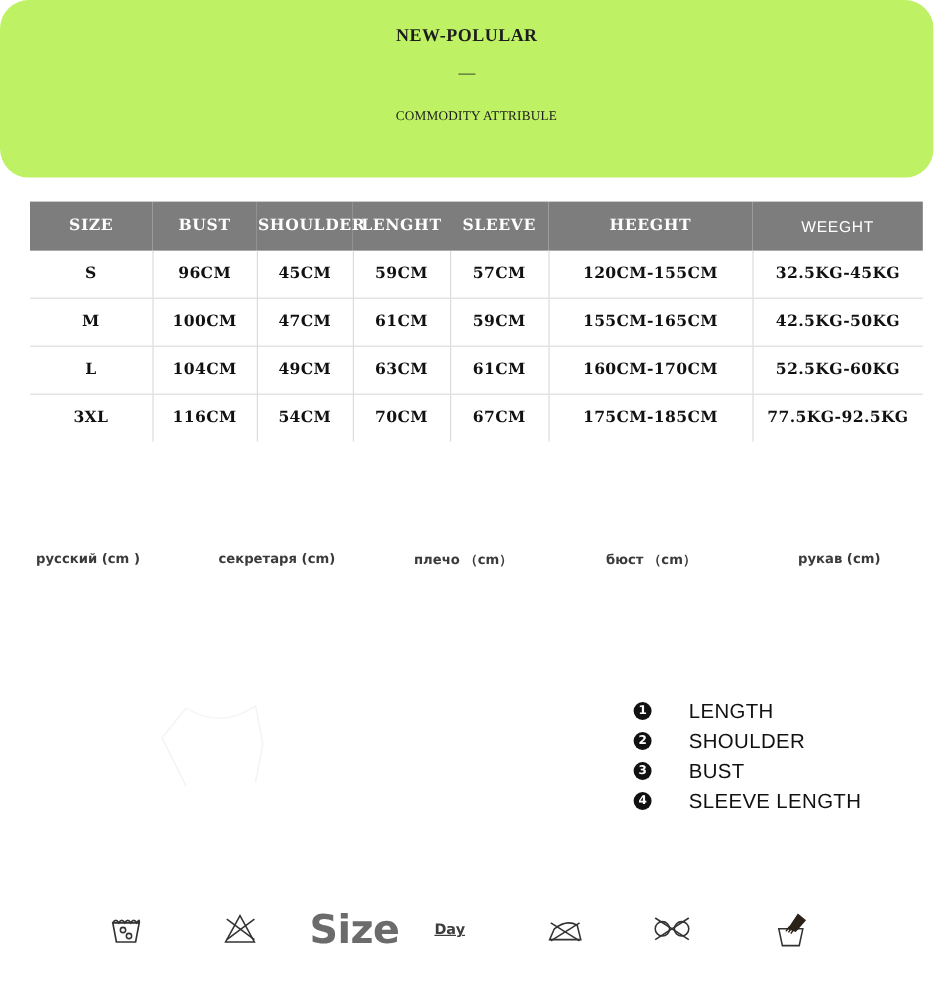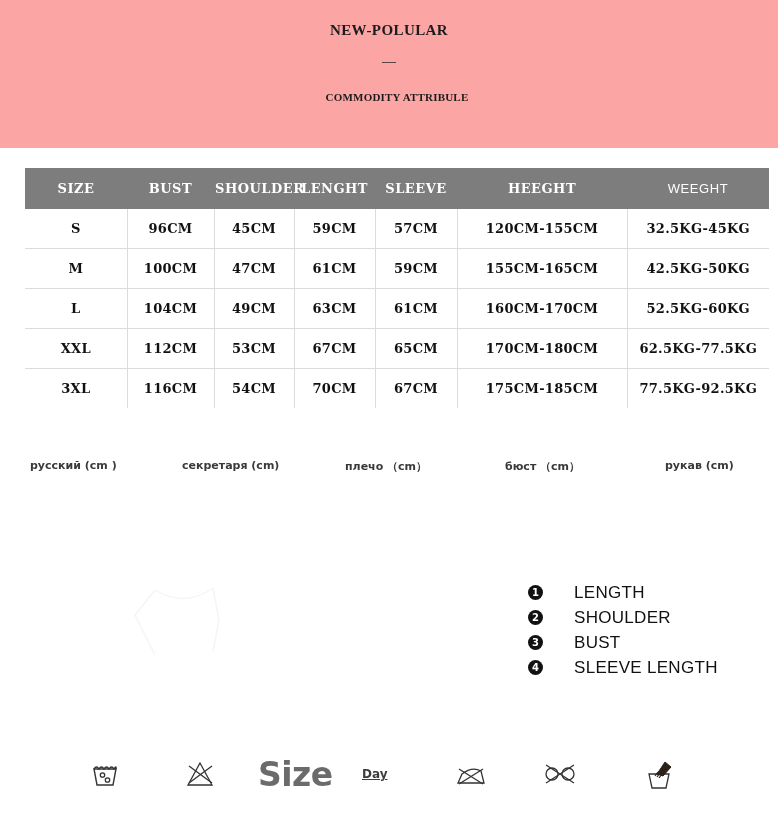--- a/index.html
+++ b/index.html
@@ -12,45 +12,46 @@
     background: #ffffff;
     font-family: "Liberation Sans", sans-serif;
     overflow: hidden;
     position: relative;
   }
 
   
   .banner {
     width: 778px;
     height: 148px;
-    background: #fca5a5;
+    background: #bef264;
     box-sizing: border-box;
     display: flex;
     flex-direction: column;
     align-items: center;
     padding-top: 22px;
+    border-radius: 24px;
   }
   .banner-title {
     font-family: "Liberation Serif", serif;
     font-size: 15px;
     font-weight: 700;
     color: #1c1c1c;
     letter-spacing: 0.4px;
   }
   .banner-dash {
     font-family: "Liberation Serif", serif;
     font-size: 14px;
     color: #222222;
     margin-top: 18px;
     line-height: 10px;
   }
   .banner-sub {
     font-family: "Liberation Serif", serif;
     font-size: 11px;
-    font-weight: 700;
+    font-weight: 400;
     color: #1c1c1c;
     margin-top: 24px;
     letter-spacing: 0.2px;
     padding-left: 16px;
   }
 
   
   .table-wrap {
     position: absolute;
     left: 25px;
@@ -236,29 +237,20 @@
         <tr>
           <td>L</td>
           <td>104CM</td>
           <td>49CM</td>
           <td>63CM</td>
           <td>61CM</td>
           <td>160CM-170CM</td>
           <td>52.5KG-60KG</td>
         </tr>
         <tr>
-          <td>XXL</td>
-          <td>112CM</td>
-          <td>53CM</td>
-          <td>67CM</td>
-          <td>65CM</td>
-          <td>170CM-180CM</td>
-          <td>62.5KG-77.5KG</td>
-        </tr>
-        <tr>
           <td>3XL</td>
           <td>116CM</td>
           <td>54CM</td>
           <td>70CM</td>
           <td>67CM</td>
           <td>175CM-185CM</td>
           <td>77.5KG-92.5KG</td>
         </tr>
       </tbody>
   </table>

